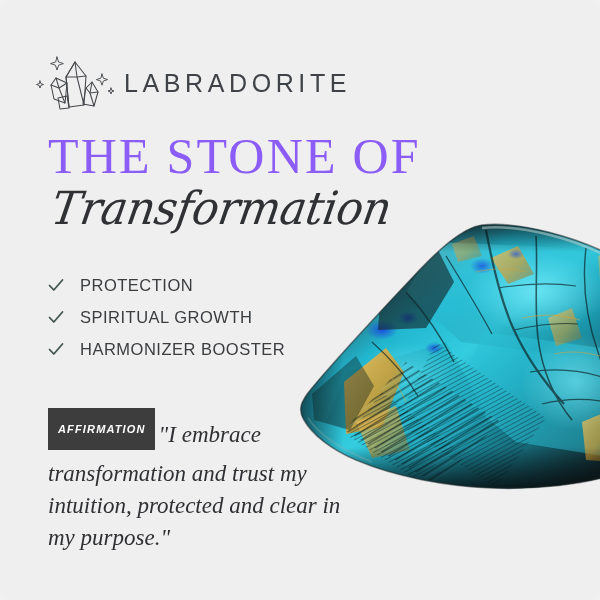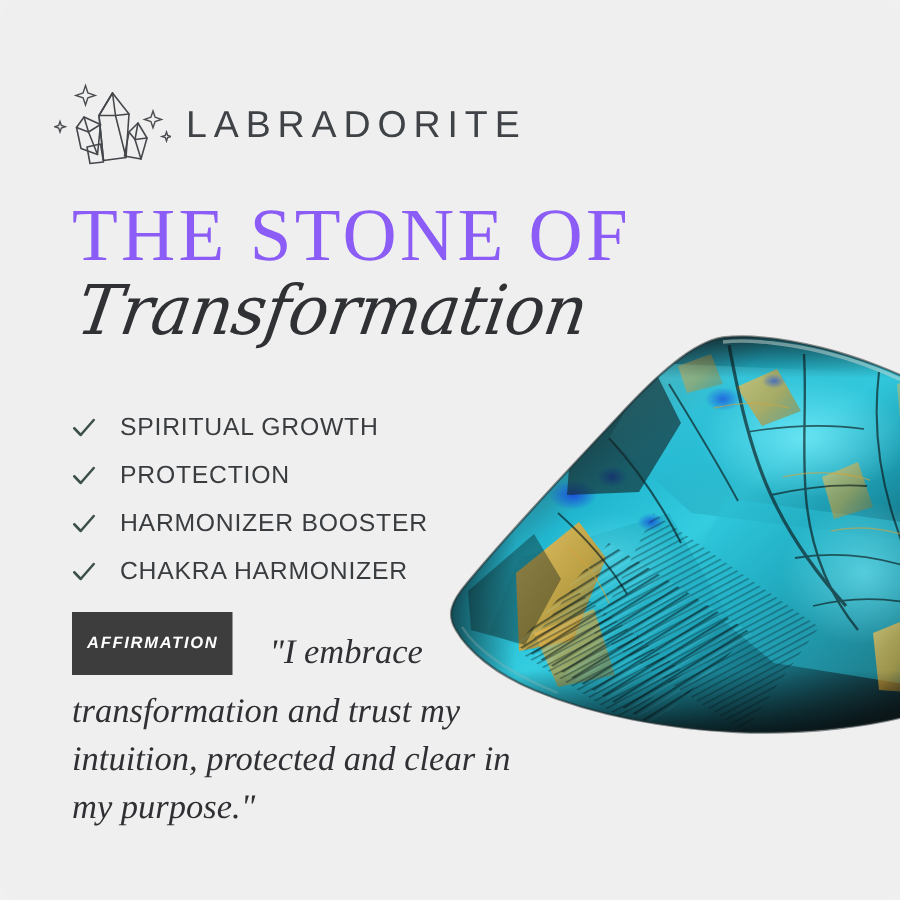--- a/index.html
+++ b/index.html
@@ -128,21 +128,21 @@
     background: #3d3d3d;
     color: #ffffff;
     font-family: "Liberation Sans", sans-serif;
     font-size: 11px;
     font-weight: 700;
     letter-spacing: 1.15px;
     padding: 5px 9px 5px 10px;
     vertical-align: middle;
     position: relative;
     top: -8px;
-    margin-right: 25px;
+    margin-right: 4px;
   }
   .aff-quote {
     font-family: "Liberation Serif", serif;
     font-style: italic;
     font-size: 23px;
     line-height: 32px;
     color: #2e3033;
   }
   .aff-para {
     font-family: "Liberation Serif", serif;
@@ -321,51 +321,43 @@
         </g>
       </svg>
     </div>
     <div class="brand-name">LABRADORITE</div>
   </div>
 
   <div class="headline">THE STONE OF</div>
   <div class="script">Transformation</div>
 
   <div class="benefits">
+    <div class="benefit">
+      <span class="benefit-check">
+        <svg viewBox="0 0 20 20">
+            <path d="M3.5,10.5 L7.8,15 L16.5,5" fill="none" stroke="#3c5248" stroke-width="1.7" stroke-linecap="round" stroke-linejoin="round"></path>
+          </svg>
+      </span>
+      <span class="benefit-label">PROTECTION</span>
+    </div>
     <div class="benefit">
       <span class="benefit-check">
         <svg viewBox="0 0 20 20">
             <path d="M3.5,10.5 L7.8,15 L16.5,5" fill="none" stroke="#3c5248" stroke-width="1.7" stroke-linecap="round" stroke-linejoin="round"></path>
           </svg>
       </span>
       <span class="benefit-label">SPIRITUAL GROWTH</span>
     </div>
     <div class="benefit">
       <span class="benefit-check">
         <svg viewBox="0 0 20 20">
             <path d="M3.5,10.5 L7.8,15 L16.5,5" fill="none" stroke="#3c5248" stroke-width="1.7" stroke-linecap="round" stroke-linejoin="round"></path>
           </svg>
       </span>
-      <span class="benefit-label">PROTECTION</span>
-    </div>
-    <div class="benefit">
-      <span class="benefit-check">
-        <svg viewBox="0 0 20 20">
-            <path d="M3.5,10.5 L7.8,15 L16.5,5" fill="none" stroke="#3c5248" stroke-width="1.7" stroke-linecap="round" stroke-linejoin="round"></path>
-          </svg>
-      </span>
       <span class="benefit-label">HARMONIZER BOOSTER</span>
-    </div>
-    <div class="benefit">
-      <span class="benefit-check">
-        <svg viewBox="0 0 20 20">
-            <path d="M3.5,10.5 L7.8,15 L16.5,5" fill="none" stroke="#3c5248" stroke-width="1.7" stroke-linecap="round" stroke-linejoin="round"></path>
-          </svg>
-      </span>
-      <span class="benefit-label">CHAKRA HARMONIZER</span>
     </div>
   </div>
 
   <div class="affirmation">
     <p class="aff-para"><span class="aff-badge">AFFIRMATION</span><span class="aff-quote">"I embrace</span>
       <span class="aff-quote">transformation and trust my intuition, protected and clear in my purpose."</span></p>
   </div>
 
 </div>
 

